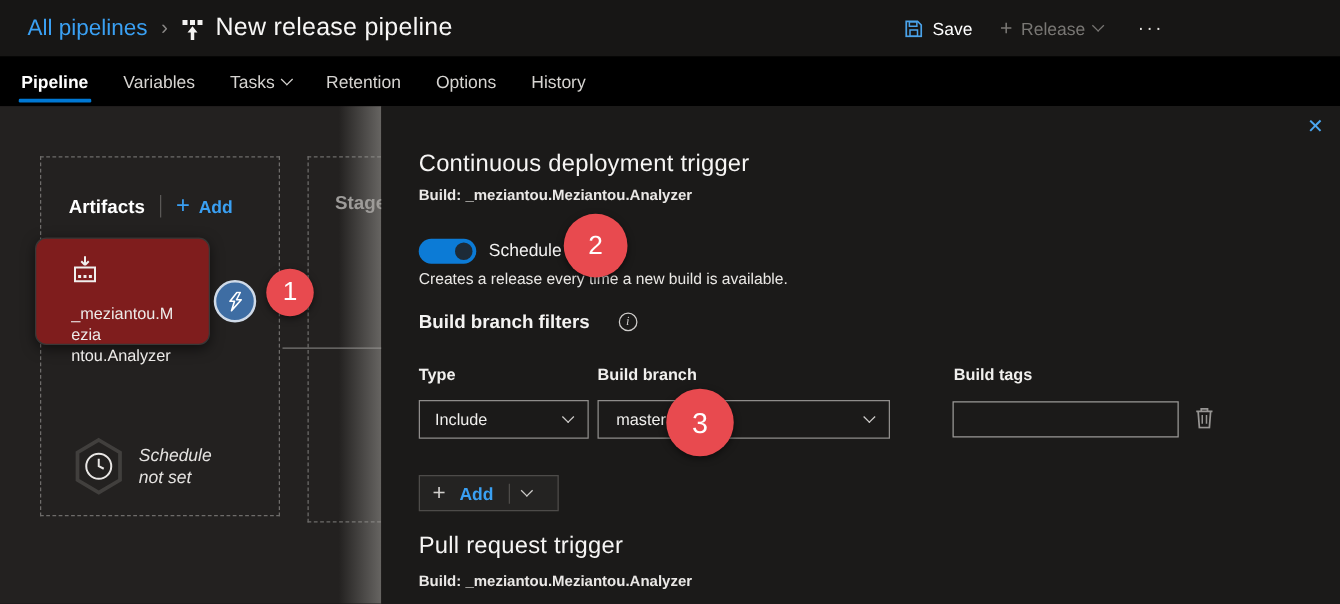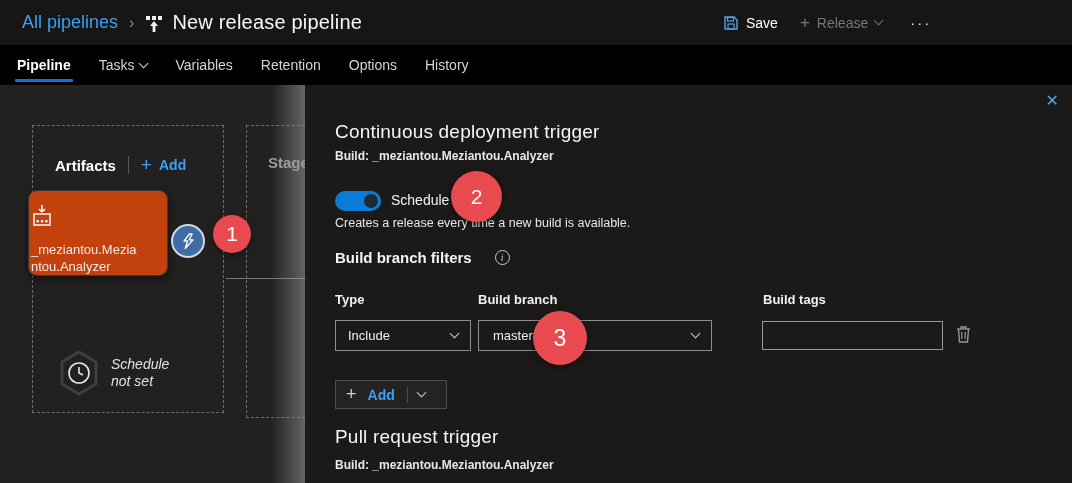--- a/index.html
+++ b/index.html
@@ -51,22 +51,22 @@
   .box-head { display:flex; align-items:center; padding:28px 0 0 22px; }
   .box-title { font-size:15px; font-weight:bold; color:#ffffff; }
   .vdiv { width:1px; height:18px; background:#5a5856; margin:0 12px; }
   .add-link { display:flex; align-items:center; gap:7px; color:#3aa0f3; font-size:14px; font-weight:bold; cursor:pointer; }
   .add-link .plus { font-size:19px; font-weight:400; }
 
   .stage-title { font-size:15px; font-weight:bold; color:#9d9b99; padding:28px 0 0 21px; }
 
   .artifact-card {
     position:absolute; left:28px; top:105px; width:140px; height:86px;
-    background:#c2410c; border-radius:9px; border:1px solid #393736;
-    box-shadow:0 3px 10px rgba(0,0,0,.55); padding:13px 2px; cursor:pointer;
+    background:#7f1d1d; border-radius:9px; border:1px solid #393736;
+    box-shadow:0 3px 10px rgba(0,0,0,.55); padding:13px 28px; cursor:pointer;
   }
   .artifact-card .aname { font-size:13px; color:#edebE9; color:#edebe9; line-height:17px; margin-top:9px; word-break:break-all; }
 
   .badge-bolt {
     position:absolute; left:171px; top:139px; width:34px; height:34px; border-radius:50%;
     background:#3e6da3; border:2px solid #cfdae8; display:flex; align-items:center; justify-content:center;
     cursor:pointer; z-index:3;
   }
 
   .annotation {
@@ -165,25 +165,25 @@
     <span class="btn-more">···</span>
   </div>
 </div>
 
 <div class="tabs">
   <div class="tab active">
     <span>Pipeline</span>
     <span class="underline"></span>
   </div>
   <div class="tab">
+    <span>Variables</span>
+  </div>
+  <div class="tab">
     <span>Tasks</span>
     <span class="chev"></span>
-  </div>
-  <div class="tab">
-    <span>Variables</span>
   </div>
   <div class="tab">
     <span>Retention</span>
   </div>
   <div class="tab">
     <span>Options</span>
   </div>
   <div class="tab">
     <span>History</span>
   </div>

